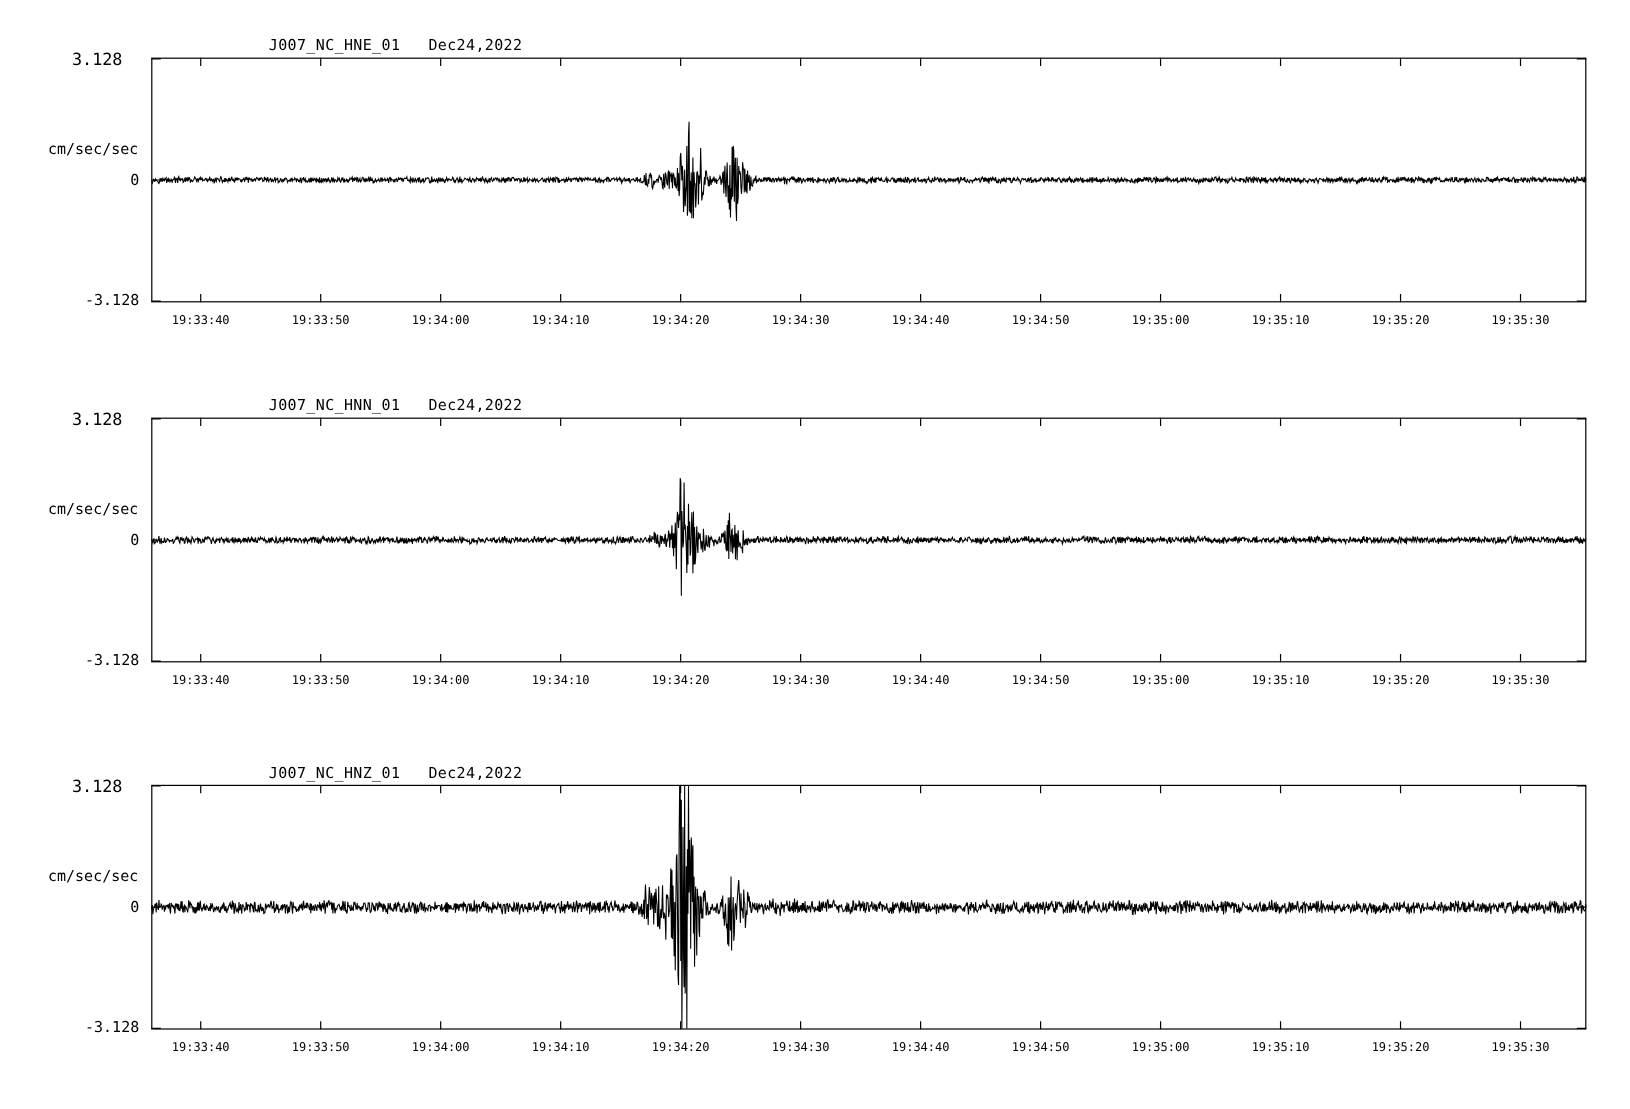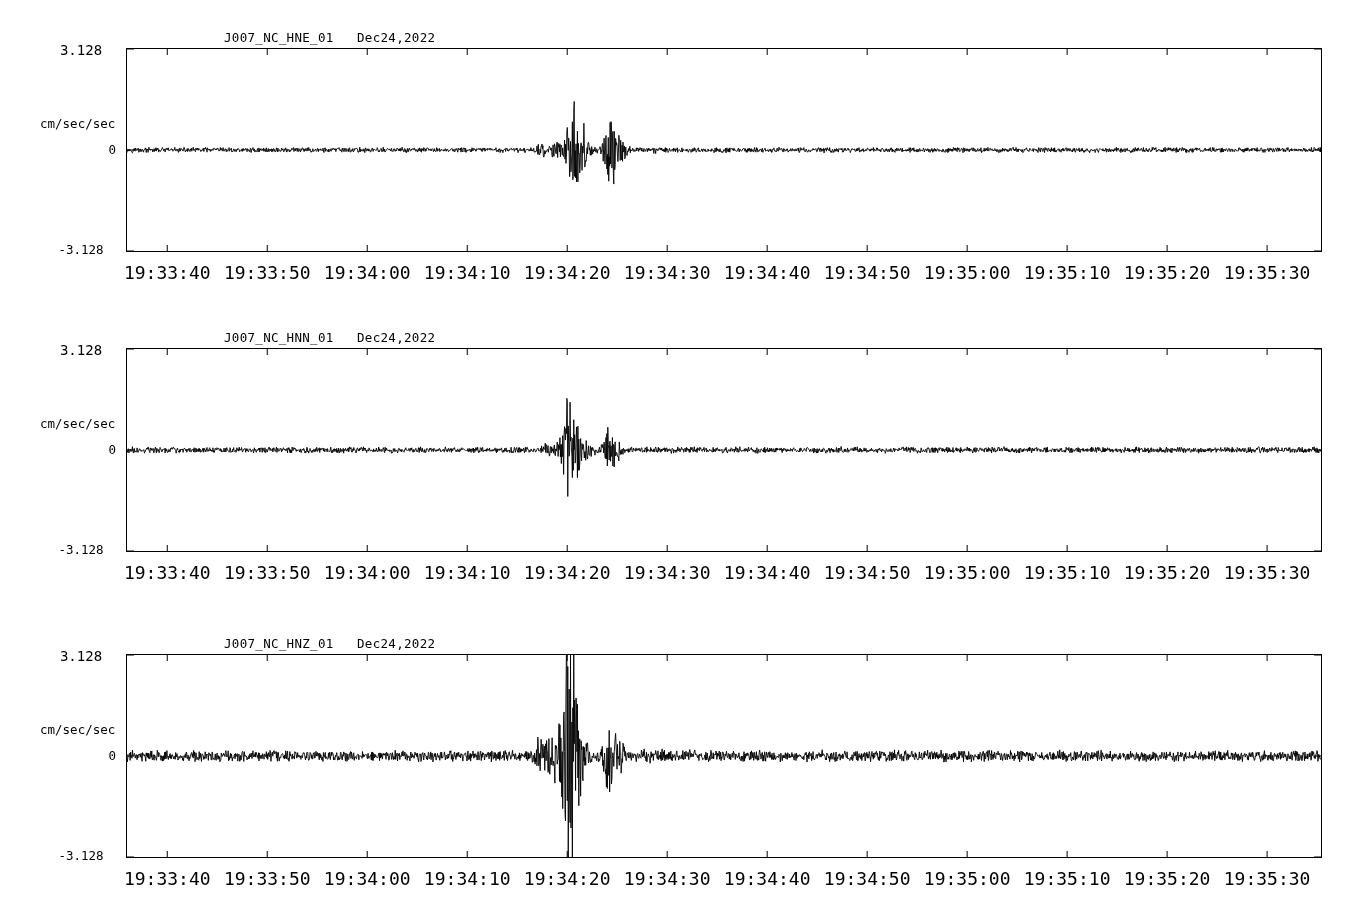--- a/index.html
+++ b/index.html
@@ -55,21 +55,21 @@
     font-size: 14px;
     text-align: center;
     width: 70px;
     white-space: pre;
   }
   .ylabel-bottom {
     position: absolute;
     right: 1280px;
     top: 242px;
     font-size: 12.5px;
-    text-align: center;
+    text-align: right;
     width: 70px;
     white-space: pre;
   }
   .ylabel-zero {
     position: absolute;
     right: 1280px;
     top: 142px;
     font-size: 12.5px;
     text-align: right;
     width: 70px;
@@ -78,21 +78,21 @@
   .yunits {
     position: absolute;
     left: 2px;
     top: 116px;
     font-size: 12.5px;
     white-space: pre;
   }
   .tick-label {
     position: absolute;
     top: 262px;
-    font-size: 18px;
+    font-size: 10px;
     transform: translateX(-50%);
     white-space: pre;
   }
   .wave-svg {
     position: absolute;
     left: 88px;
     top: 48px;
     width: 1196px;
     height: 204px;
   }

